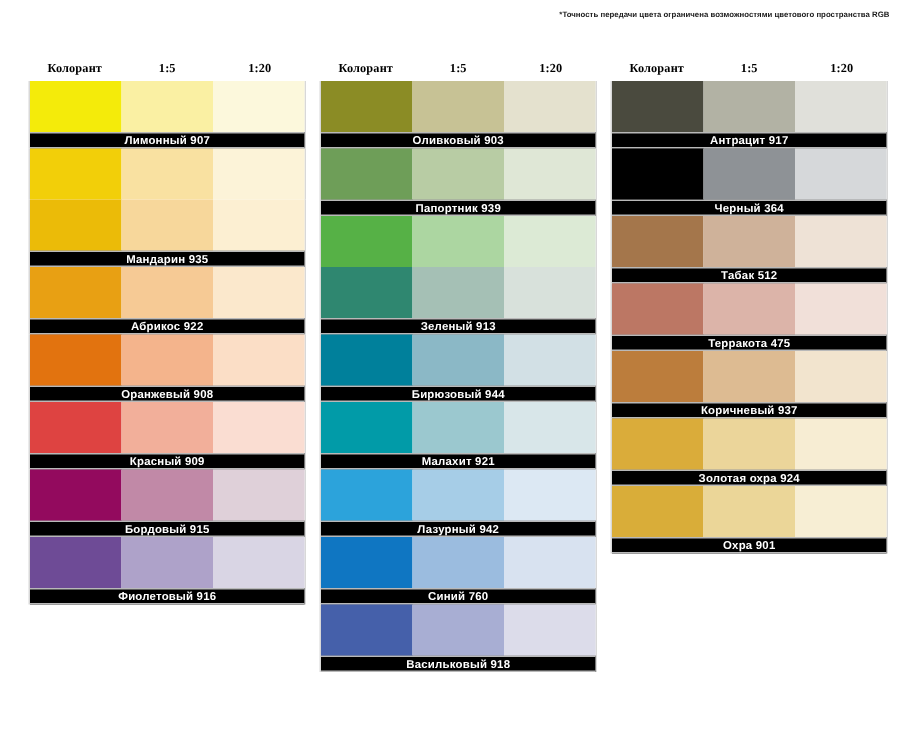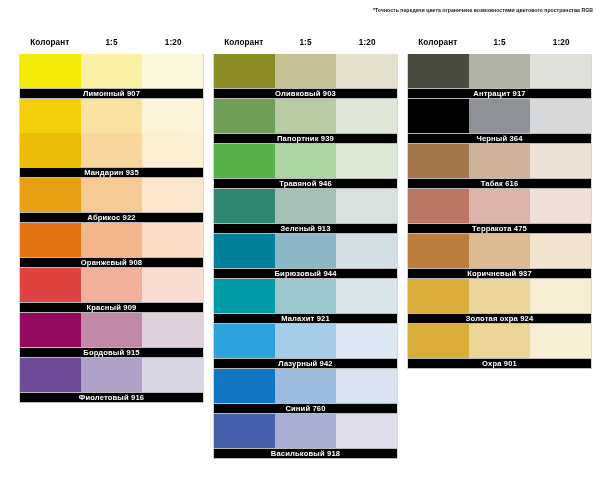--- a/index.html
+++ b/index.html
@@ -38,21 +38,22 @@
     display: flex;
     gap: 9px;
   }
   .column {
     width: 185px;
     flex: 0 0 185px;
   }
   .col-head {
     display: flex;
     height: 16px;
-    align-items: flex-start;
+    align-items: center;
+    font-family: Liberation Serif, serif;
   }
   .col-head .hcell {
     flex: 1 1 0;
     text-align: center;
     font-size: 8.2px;
     font-weight: 700;
     color: #000000;
     letter-spacing: 0.1px;
     line-height: 10px;
   }
@@ -204,23 +205,20 @@
           <div class="label-bar">
             <span>Папортник 939</span>
           </div>
         </div>
         <div class="swatch-row">
           <div class="swatch-strip">
             <div class="swatch" style="background: rgb(86, 177, 70);"></div>
             <div class="swatch" style="background: rgb(172, 214, 161);"></div>
             <div class="swatch" style="background: rgb(220, 234, 213);"></div>
           </div>
-          <div class="label-bar">
-            <span>Травяной 946</span>
-          </div>
         </div>
         <div class="swatch-row">
           <div class="swatch-strip">
             <div class="swatch" style="background: rgb(47, 135, 112);"></div>
             <div class="swatch" style="background: rgb(165, 192, 181);"></div>
             <div class="swatch" style="background: rgb(216, 225, 219);"></div>
           </div>
           <div class="label-bar">
             <span>Зеленый 913</span>
           </div>
@@ -302,21 +300,21 @@
             <span>Черный 364</span>
           </div>
         </div>
         <div class="swatch-row">
           <div class="swatch-strip">
             <div class="swatch" style="background: rgb(164, 118, 75);"></div>
             <div class="swatch" style="background: rgb(207, 178, 154);"></div>
             <div class="swatch" style="background: rgb(238, 226, 214);"></div>
           </div>
           <div class="label-bar">
-            <span>Табак 616</span>
+            <span>Табак 512</span>
           </div>
         </div>
         <div class="swatch-row">
           <div class="swatch-strip">
             <div class="swatch" style="background: rgb(188, 119, 100);"></div>
             <div class="swatch" style="background: rgb(220, 180, 169);"></div>
             <div class="swatch" style="background: rgb(241, 224, 217);"></div>
           </div>
           <div class="label-bar">
             <span>Терракота 475</span>

